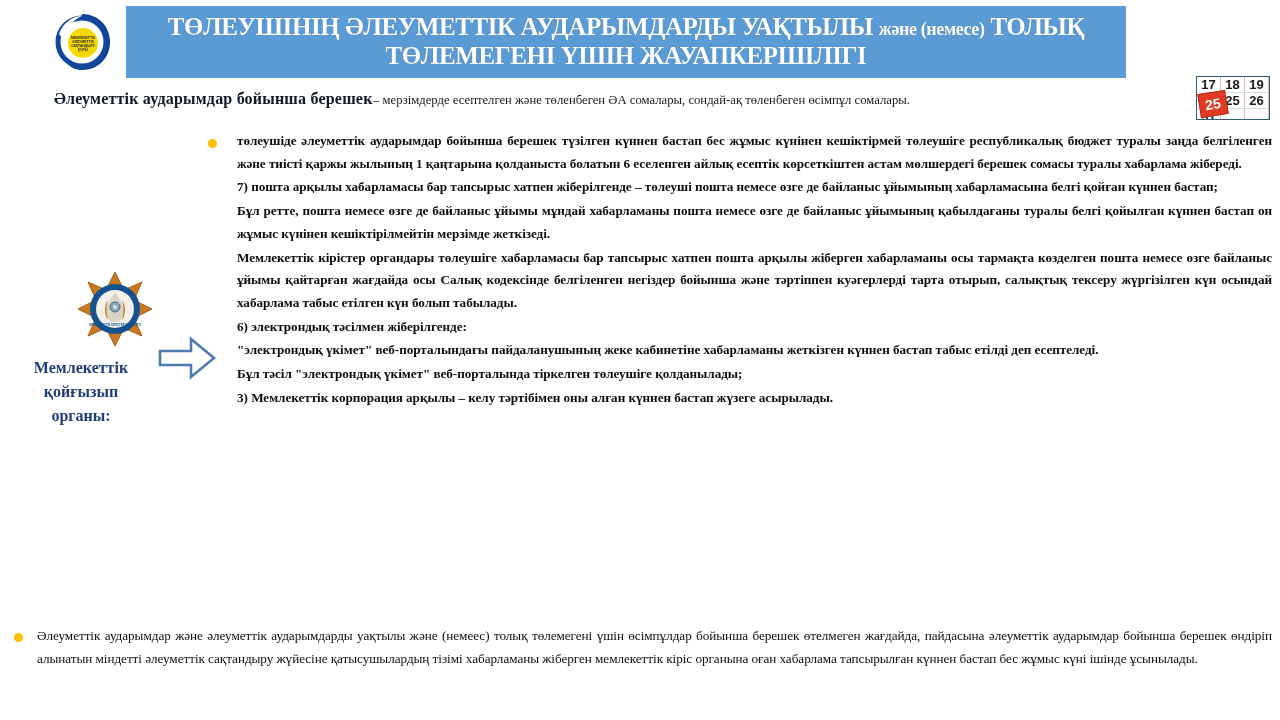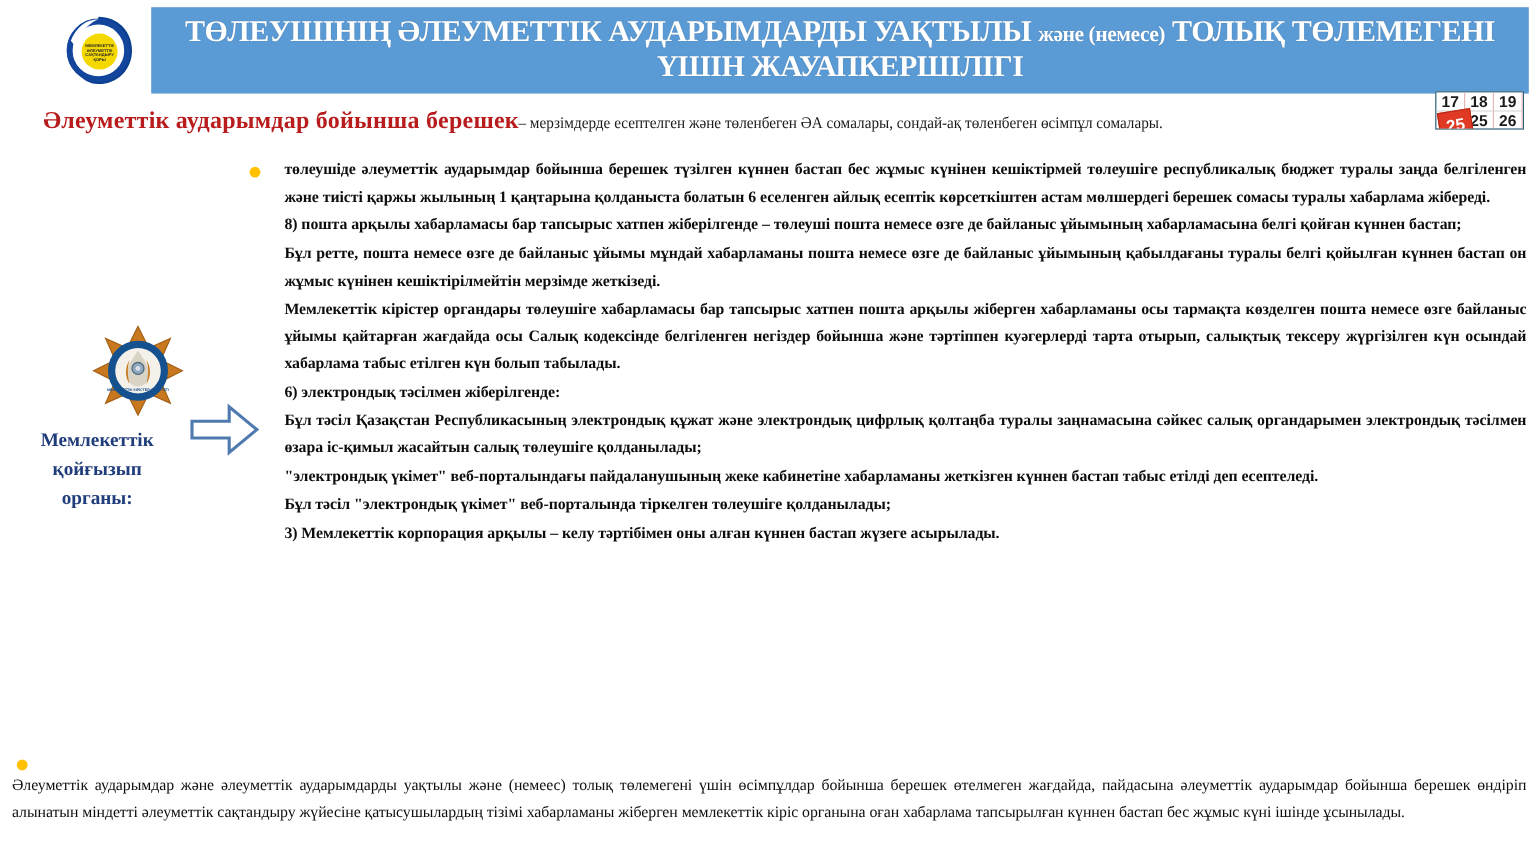--- a/index.html
+++ b/index.html
@@ -24,21 +24,21 @@
     height: 86px;
   }
   .brand-logo {
     position: absolute;
     left: 52px; top: 12px;
     width: 60px; height: 60px;
   }
   .title-band {
     position: absolute;
     left: 126px; top: 6px;
-    width: 1148px; height: 72px;
+    width: 1000px; height: 72px;
     background: #5b9bd5;
     display: flex;
     align-items: center;
     justify-content: center;
     text-align: center;
     padding: 0 6px;
     box-sizing: border-box;
   }
   .title-band .title-text {
     color: #ffffff;
@@ -56,37 +56,38 @@
   .intro-line {
     position: absolute;
     left: 36px; top: 88px;
     width: 1180px;
     font-size: 14.5px;
     line-height: 1.35;
     color: #1a1a1a;
     white-space: nowrap;
   }
   .intro-line .lead {
-    color: #b91c1c;
-    font-weight: bold;
-    font-size: 20px;
+    color: #0f172a;
+    font-weight: bold;
+    font-size: 16px;
     letter-spacing: .2px;
+    margin-left: 18px;
   }
   .intro-line .rest {
     font-size: 13.5px;
     transform: scaleX(.94);
     display: inline-block;
     transform-origin: left center;
   }
 
   
   .calendar-icon {
     position: absolute;
     left: 1196px; top: 76px;
-    width: 74px; height: 32px;
+    width: 74px; height: 44px;
     border: 1.5px solid #2e5f7a;
     background: #ffffff;
     overflow: hidden;
     box-sizing: border-box;
   }
   .cal-grid {
     position: absolute;
     inset: 0;
     display: grid;
     grid-template-columns: repeat(3, 1fr);
@@ -179,21 +180,20 @@
     font-weight: bold;
   }
 
   
   .bottom-bullet {
     position: absolute;
     left: 10px; top: 624px;
     width: 1262px;
     display: flex;
     align-items: flex-start;
-    flex-direction: column;
   }
   .bottom-bullet .bullet-dot { margin: 9px 14px 0 4px; }
   .bottom-bullet .para { font-size: 13.2px; line-height: 1.75; }
 </style>
 </head>
 <body>
 
 <div class="header">
 
   <div class="brand-logo">
@@ -265,25 +265,24 @@
   <svg viewBox="0 0 58 48" width="58" height="48" aria-hidden="true">
     <polygon points="2,17 33,17 33,5 56,24 33,43 33,31 2,31" fill="#ffffff" stroke="#4e7ab0" stroke-width="2.6" stroke-linejoin="miter"></polygon>
   </svg>
 </div>
 
 <div class="content">
   <div class="bullet-row">
     <div class="bullet-dot"></div>
     <div class="block-body">
       <p class="para">төлеушіде әлеуметтік аударымдар бойынша берешек түзілген күннен бастап бес жұмыс күнінен кешіктірмей төлеушіге республикалық бюджет туралы заңда белгіленген және тиісті қаржы жылының 1 қаңтарына қолданыста болатын 6 еселенген айлық есептік көрсеткіштен астам мөлшердегі берешек сомасы туралы  хабарлама  жібереді.</p>
-      <p class="para">8) пошта арқылы хабарламасы бар тапсырыс хатпен жіберілгенде – төлеуші пошта немесе өзге де байланыс ұйымының хабарламасына белгі қойған күннен  бастап;</p>
+      <p class="para">7) пошта арқылы хабарламасы бар тапсырыс хатпен жіберілгенде – төлеуші пошта немесе өзге де байланыс ұйымының хабарламасына белгі қойған күннен  бастап;</p>
       <p class="para">Бұл ретте, пошта немесе өзге де байланыс ұйымы мұндай хабарламаны пошта немесе өзге де байланыс ұйымының қабылдағаны туралы белгі қойылған  күннен  бастап он жұмыс күнінен кешіктірілмейтін  мерзімде жеткізеді.</p>
       <p class="para">Мемлекеттік кірістер органдары төлеушіге хабарламасы бар тапсырыс хатпен пошта арқылы жіберген хабарламаны осы тармақта көзделген пошта немесе өзге байланыс ұйымы қайтарған жағдайда осы Салық кодексінде белгіленген негіздер бойынша және тәртіппен куәгерлерді тарта отырып, салықтық  тексеру жүргізілген күн осындай  хабарлама  табыс етілген күн болып табылады.</p>
       <p class="para tight">6) электрондық  тәсілмен жіберілгенде:</p>
-      <p class="para">Бұл тәсіл Қазақстан Республикасының электрондық құжат және электрондық цифрлық қолтаңба туралы заңнамасына сәйкес салық органдарымен электрондық  тәсілмен өзара іс-қимыл жасайтын  салық төлеушіге қолданылады;</p>
       <p class="para tight">"электрондық  үкімет" веб-порталындағы  пайдаланушының  жеке кабинетіне  хабарламаны  жеткізген күннен  бастап табыс етілді деп есептеледі.</p>
       <p class="para tight">Бұл тәсіл "электрондық  үкімет" веб-порталында  тіркелген төлеушіге қолданылады;</p>
       <p class="para tight">3) Мемлекеттік корпорация  арқылы  – келу тәртібімен оны алған  күннен  бастап жүзеге асырылады.</p>
     </div>
   </div>
 </div>
 
 <div class="bottom-bullet">
   <div class="bullet-dot"></div>
   <p class="para"> Әлеуметтік аударымдар және әлеуметтік аударымдарды уақтылы және (немеес) толық төлемегені үшін өсімпұлдар бойынша берешек өтелмеген жағдайда, пайдасына әлеуметтік аударымдар  бойынша  берешек  өндіріп  алынатын  міндетті  әлеуметтік  сақтандыру  жүйесіне  қатысушылардың  тізімі  хабарламаны  жіберген мемлекеттік кіріс органына оған хабарлама  тапсырылған  күннен  бастап  бес жұмыс күні ішінде ұсынылады.</p>

